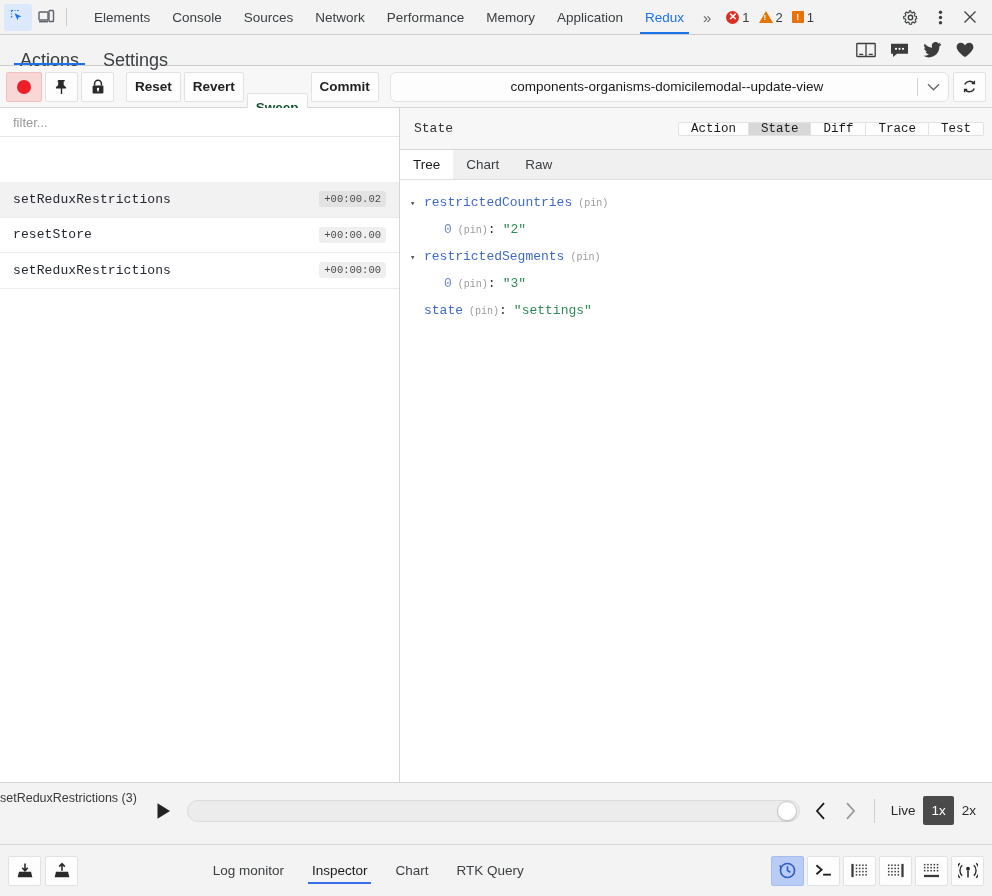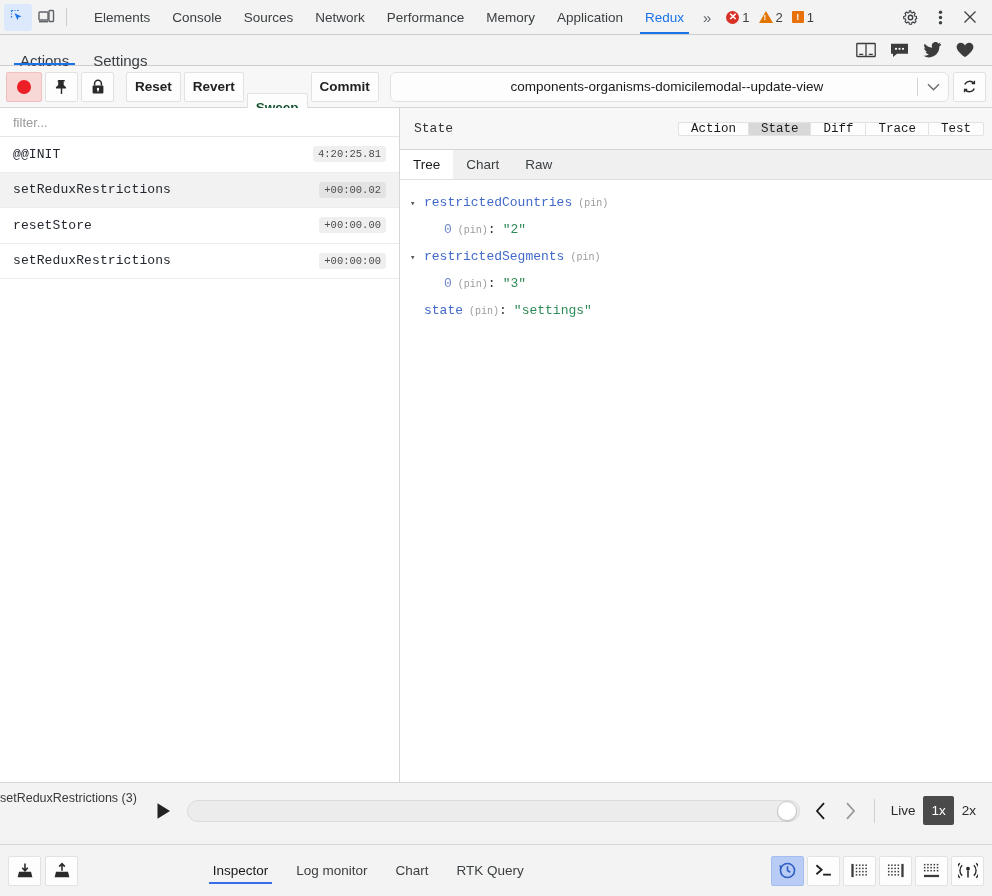--- a/index.html
+++ b/index.html
@@ -94,21 +94,21 @@
   .redux-tabs {
     height: 31px; min-height: 31px;
     background: #f3f3f3;
     border-bottom: 1px solid #cdcdcd;
     display: flex; align-items: stretch;
     padding-left: 8px;
   }
   .rx-tab {
     padding: 0 12px;
     display: flex; align-items: center;
-    font-size: 15px; color: #3c4043;
+    font-size: 18px; color: #3c4043;
     cursor: pointer; position: relative; margin-top: 20px;
   }
   .rx-tab.selected::after {
     content: ""; position: absolute; left: 6px; right: 6px; bottom: 0;
     height: 2px; background: #1a73e8;
   }
   .rx-tabs-right { margin-left: auto; display: flex; align-items: center; gap: 14px; padding-right: 18px; }
   .rx-soc { cursor: pointer; display: flex; align-items: center; }
 
   
@@ -170,20 +170,21 @@
     display: flex;
     min-height: 0;
     border-bottom: 1px solid #d6d6d6;
   }
   .left-pane {
     width: 400px; min-width: 400px;
     border-right: 1px solid #d6d6d6;
     display: flex; flex-direction: column;
     background: #fff;
     overflow: hidden;
+    gap: 45px;
   }
   .filter-row {
     height: 29px; min-height: 29px;
     border-bottom: 1px solid #e6e6e6;
     display: flex; align-items: center;
     padding: 0 13px;
   }
   .filter-input {
     border: none; outline: none; width: 100%;
     font-size: 13px; color: #333;
@@ -554,24 +555,20 @@
     </div>
   </div>
 
   <div class="main">
 
     <div class="left-pane">
       <div class="filter-row">
         <input class="filter-input" type="text" placeholder="filter..." style="">
       </div>
       <div class="action-list">
-        <div class="action-row">
-          <span class="action-name">@@INIT</span>
-          <span class="action-time">4:20:25.81</span>
-        </div>
         <div class="action-row sel">
           <span class="action-name">setReduxRestrictions</span>
           <span class="action-time">+00:00.02</span>
         </div>
         <div class="action-row">
           <span class="action-name">resetStore</span>
           <span class="action-time">+00:00.00</span>
         </div>
         <div class="action-row">
           <span class="action-name">setReduxRestrictions</span>
@@ -669,22 +666,22 @@
         <path d="M3 9.8h12l1.4 5.4H1.6z" fill="#2a2a2a"></path>
       </svg>
     </div>
     <div class="bb-btn">
       <svg width="18" height="17" viewBox="0 0 18 17">
         <path d="M9 8.8V2.2M6.2 4.6L9 1.6l2.8 3" fill="none" stroke="#2a2a2a" stroke-width="1.6"></path>
         <path d="M3 9.8h12l1.4 5.4H1.6z" fill="#2a2a2a"></path>
       </svg>
     </div>
     <div class="bb-tabs">
+      <div class="bb-tab">Log monitor</div>
       <div class="bb-tab sel">Inspector</div>
-      <div class="bb-tab">Log monitor</div>
       <div class="bb-tab">Chart</div>
       <div class="bb-tab">RTK Query</div>
     </div>
     <div class="bb-right">
       <div class="bb-ibtn active">
         <svg width="19" height="19" viewBox="0 0 20 20">
           <circle cx="10" cy="10" r="7.4" fill="none" stroke="#2f5fc4" stroke-width="1.7"></circle>
           <path d="M10 5.6V10l3 1.8" fill="none" stroke="#2f5fc4" stroke-width="1.7"></path>
           <path d="M3.4 7.6L2 4.6" stroke="#2f5fc4" stroke-width="1.7"></path>
         </svg>

